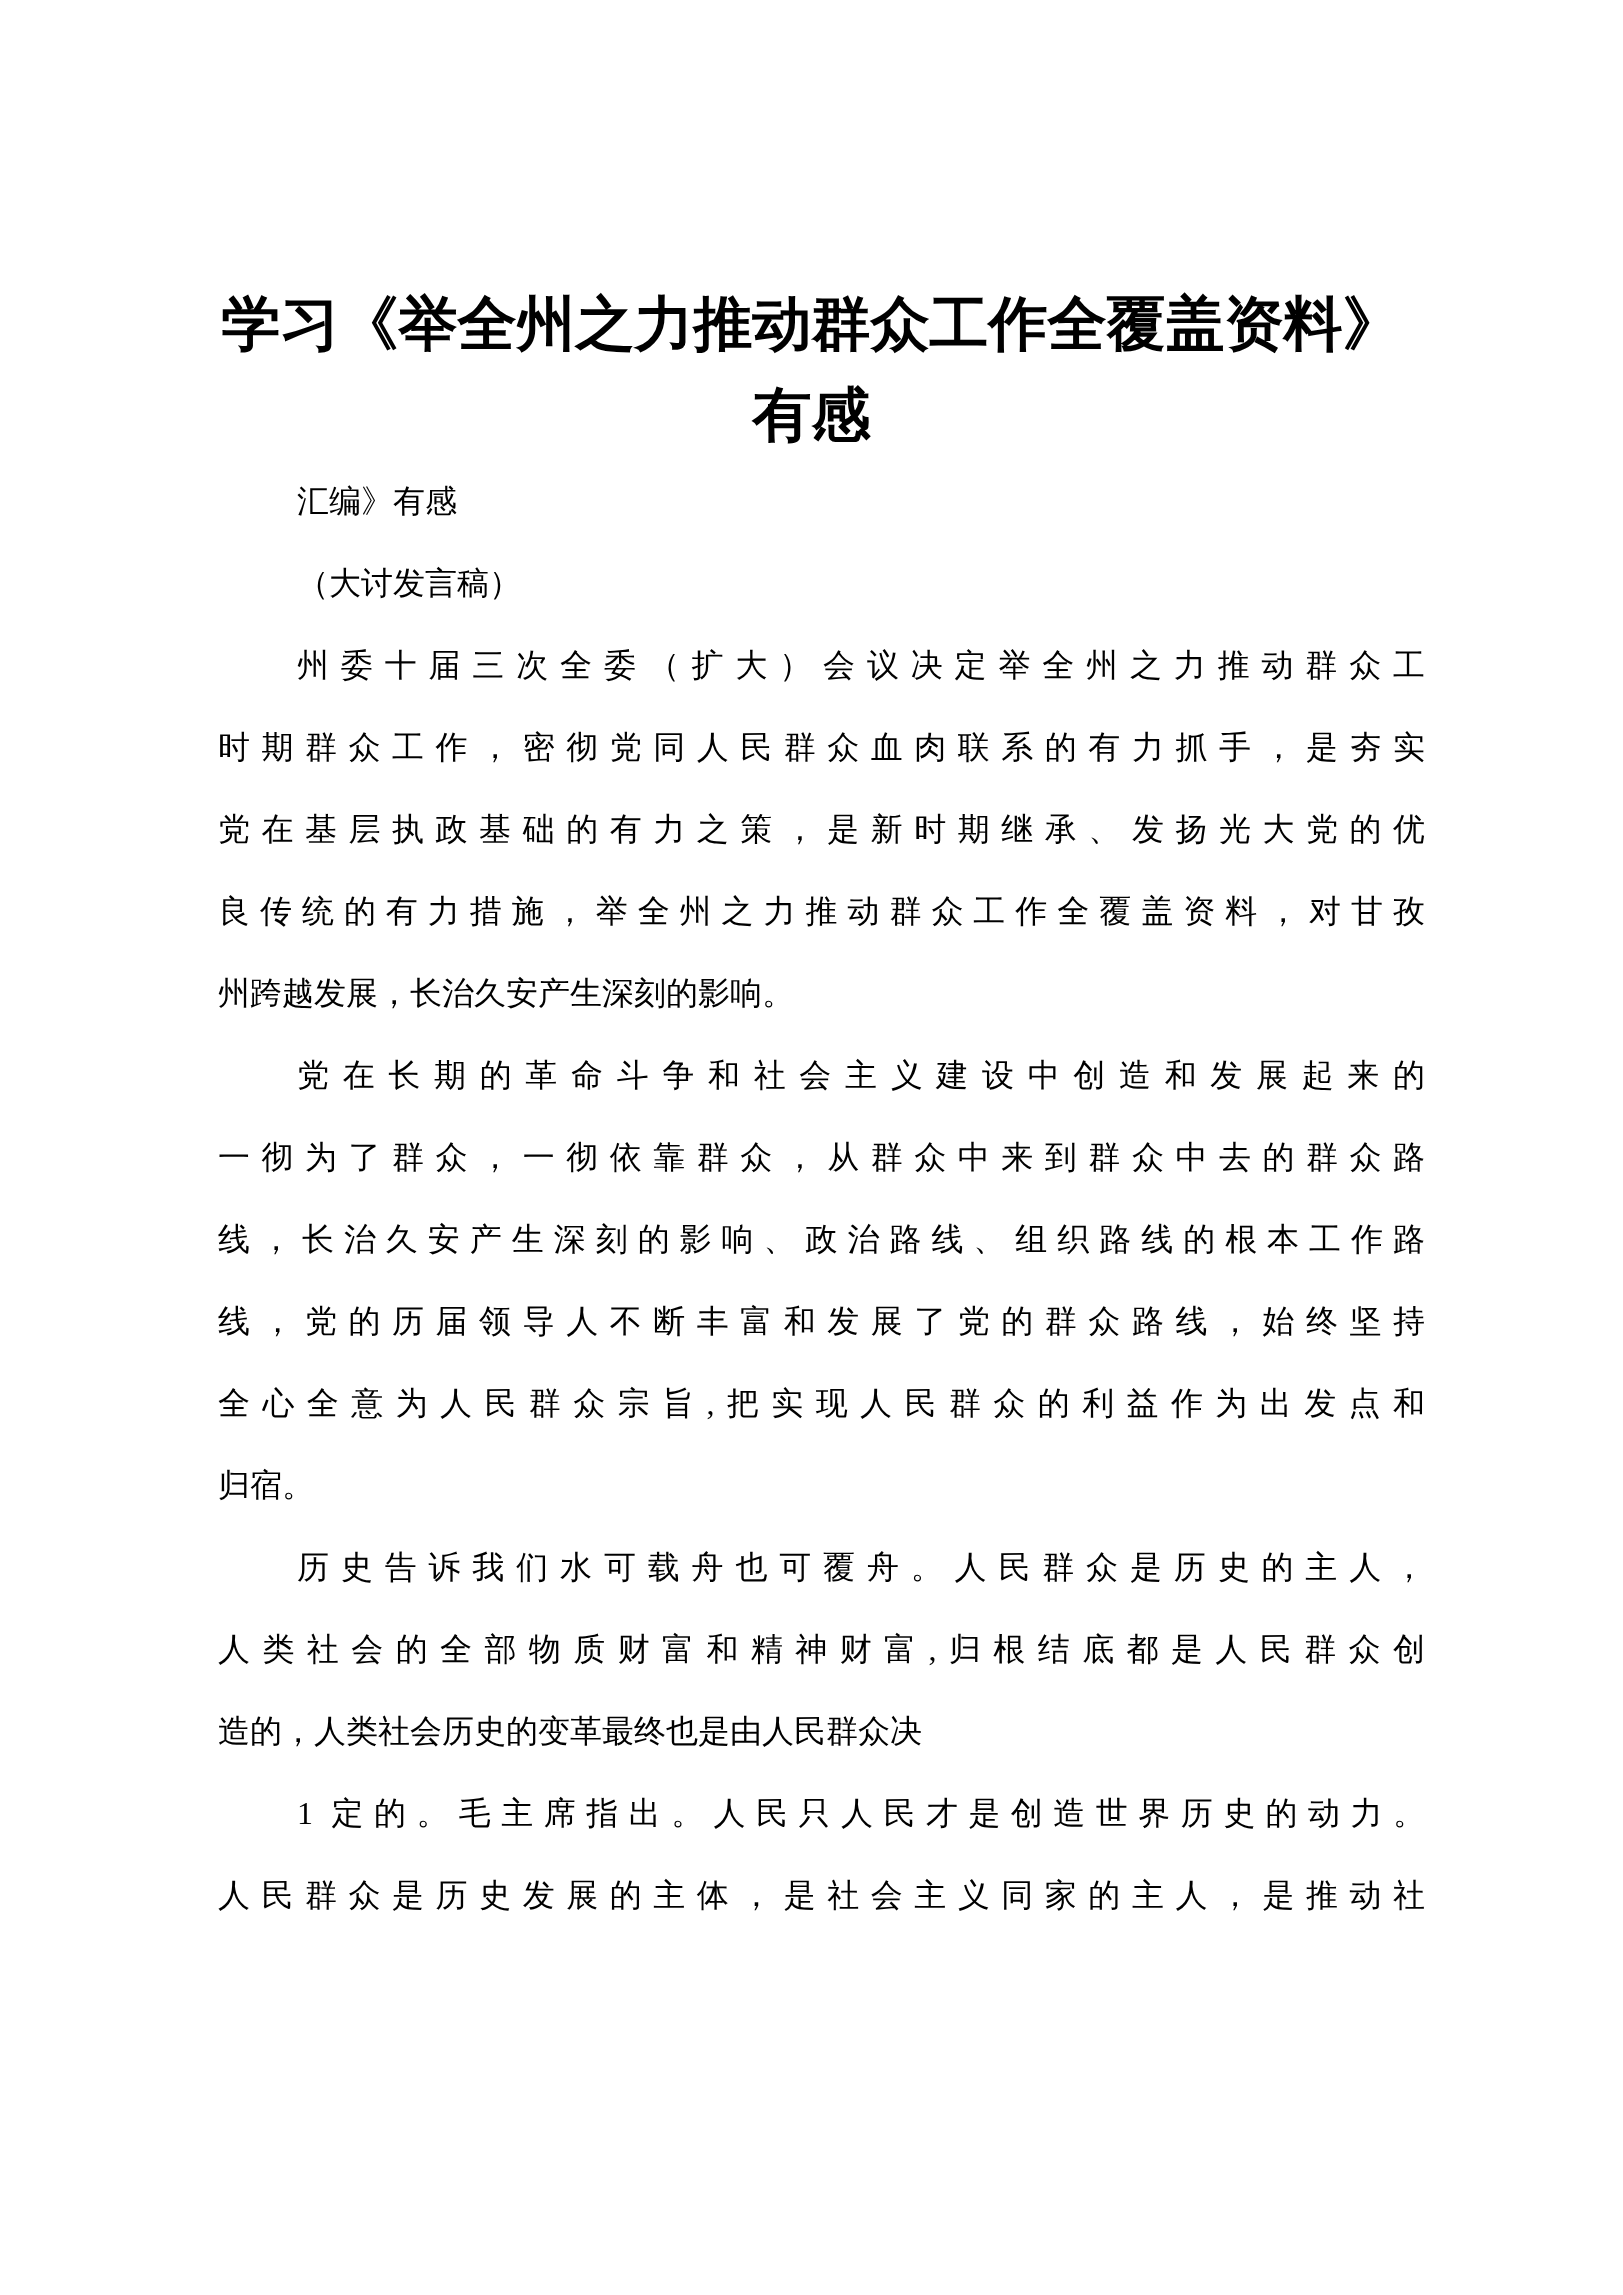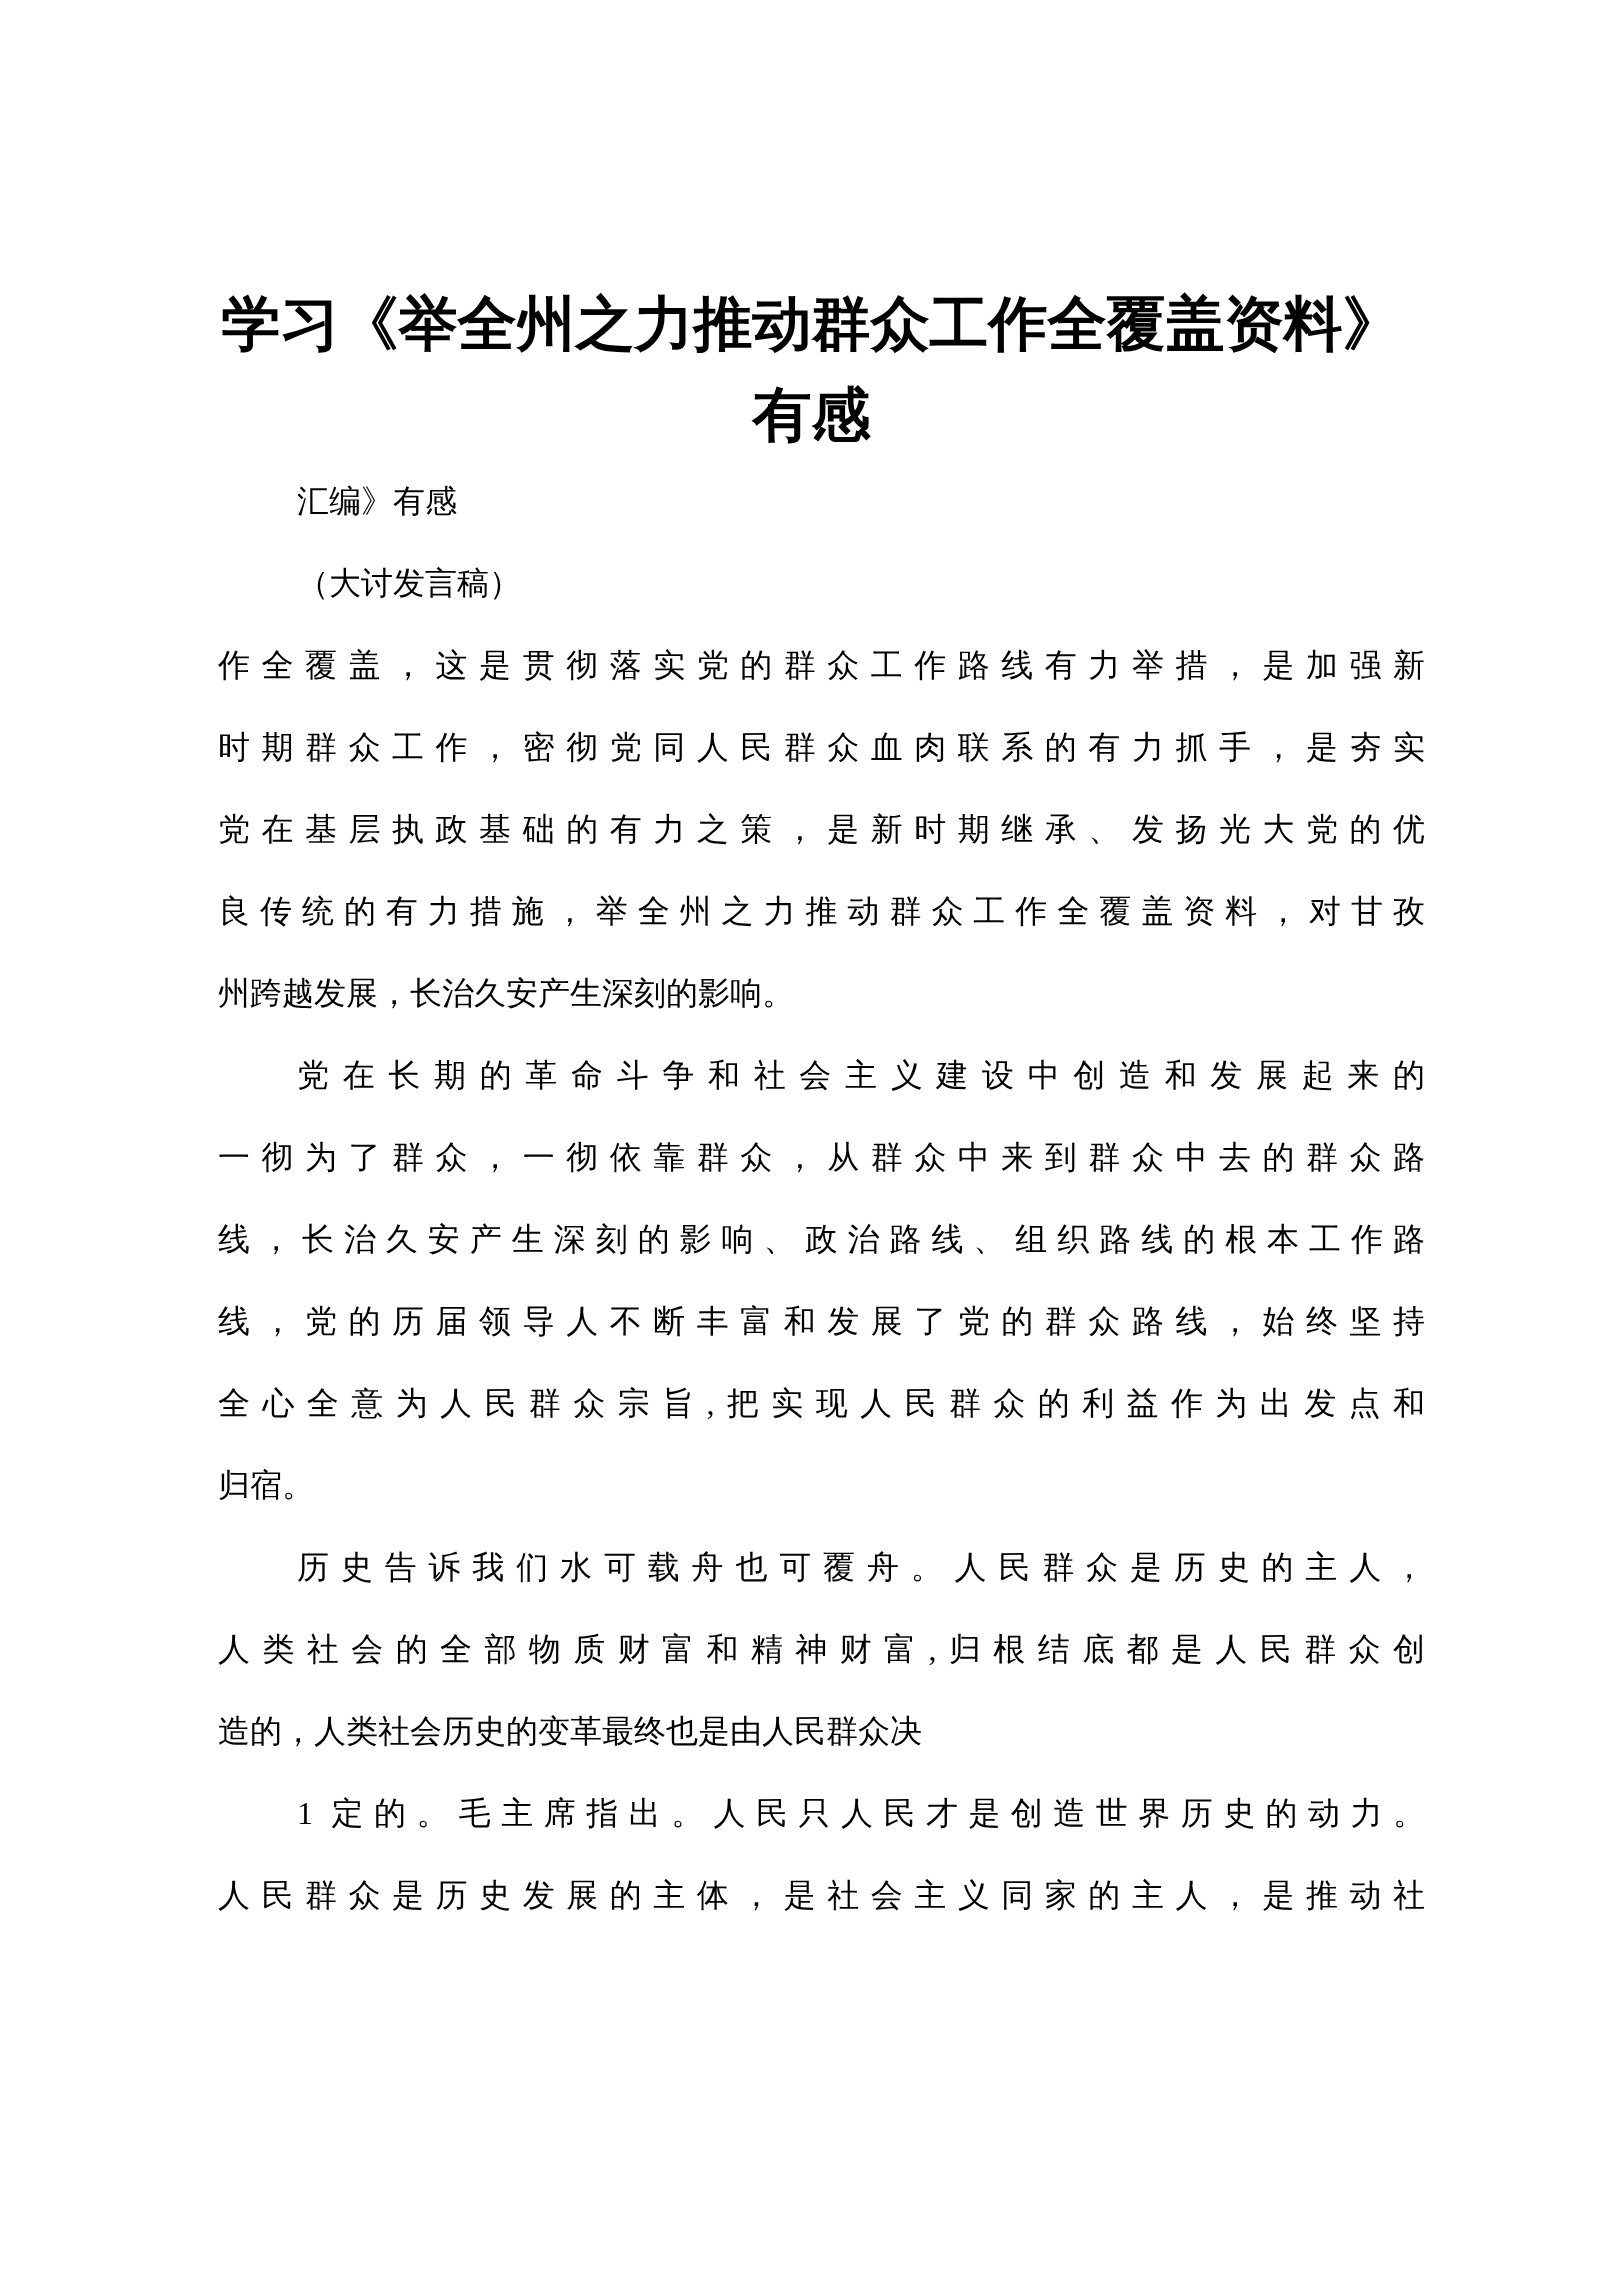--- a/index.html
+++ b/index.html
@@ -63,21 +63,21 @@
 <div class="page">
 
   <div class="doc-title">
     <div>学习《举全州之力推动群众工作全覆盖资料》</div>
     <div>有感</div>
   </div>
 
   <div class="body-text">
       <div class="line first">汇编》有感</div>
       <div class="line first">（大讨发言稿）</div>
-      <div class="line flush">作全覆盖，这是贯彻落实党的群众工作路线有力举措，是加强新</div>
+      <div class="line first flush">州委十届三次全委（扩大）会议决定举全州之力推动群众工</div>
       <div class="line flush">时期群众工作，密彻党同人民群众血肉联系的有力抓手，是夯实</div>
       <div class="line flush">党在基层执政基础的有力之策，是新时期继承、发扬光大党的优</div>
       <div class="line flush">良传统的有力措施，举全州之力推动群众工作全覆盖资料，对甘孜</div>
       <div class="line">州跨越发展，长治久安产生深刻的影响。</div>
       <div class="line first flush">党在长期的革命斗争和社会主义建设中创造和发展起来的</div>
       <div class="line flush">一彻为了群众，一彻依靠群众，从群众中来到群众中去的群众路</div>
       <div class="line flush">线，长治久安产生深刻的影响、政治路线、组织路线的根本工作路</div>
       <div class="line flush">线，党的历届领导人不断丰富和发展了党的群众路线，始终坚持</div>
       <div class="line flush">全心全意为人民群众宗旨,把实现人民群众的利益作为出发点和</div>
       <div class="line">归宿。</div>

